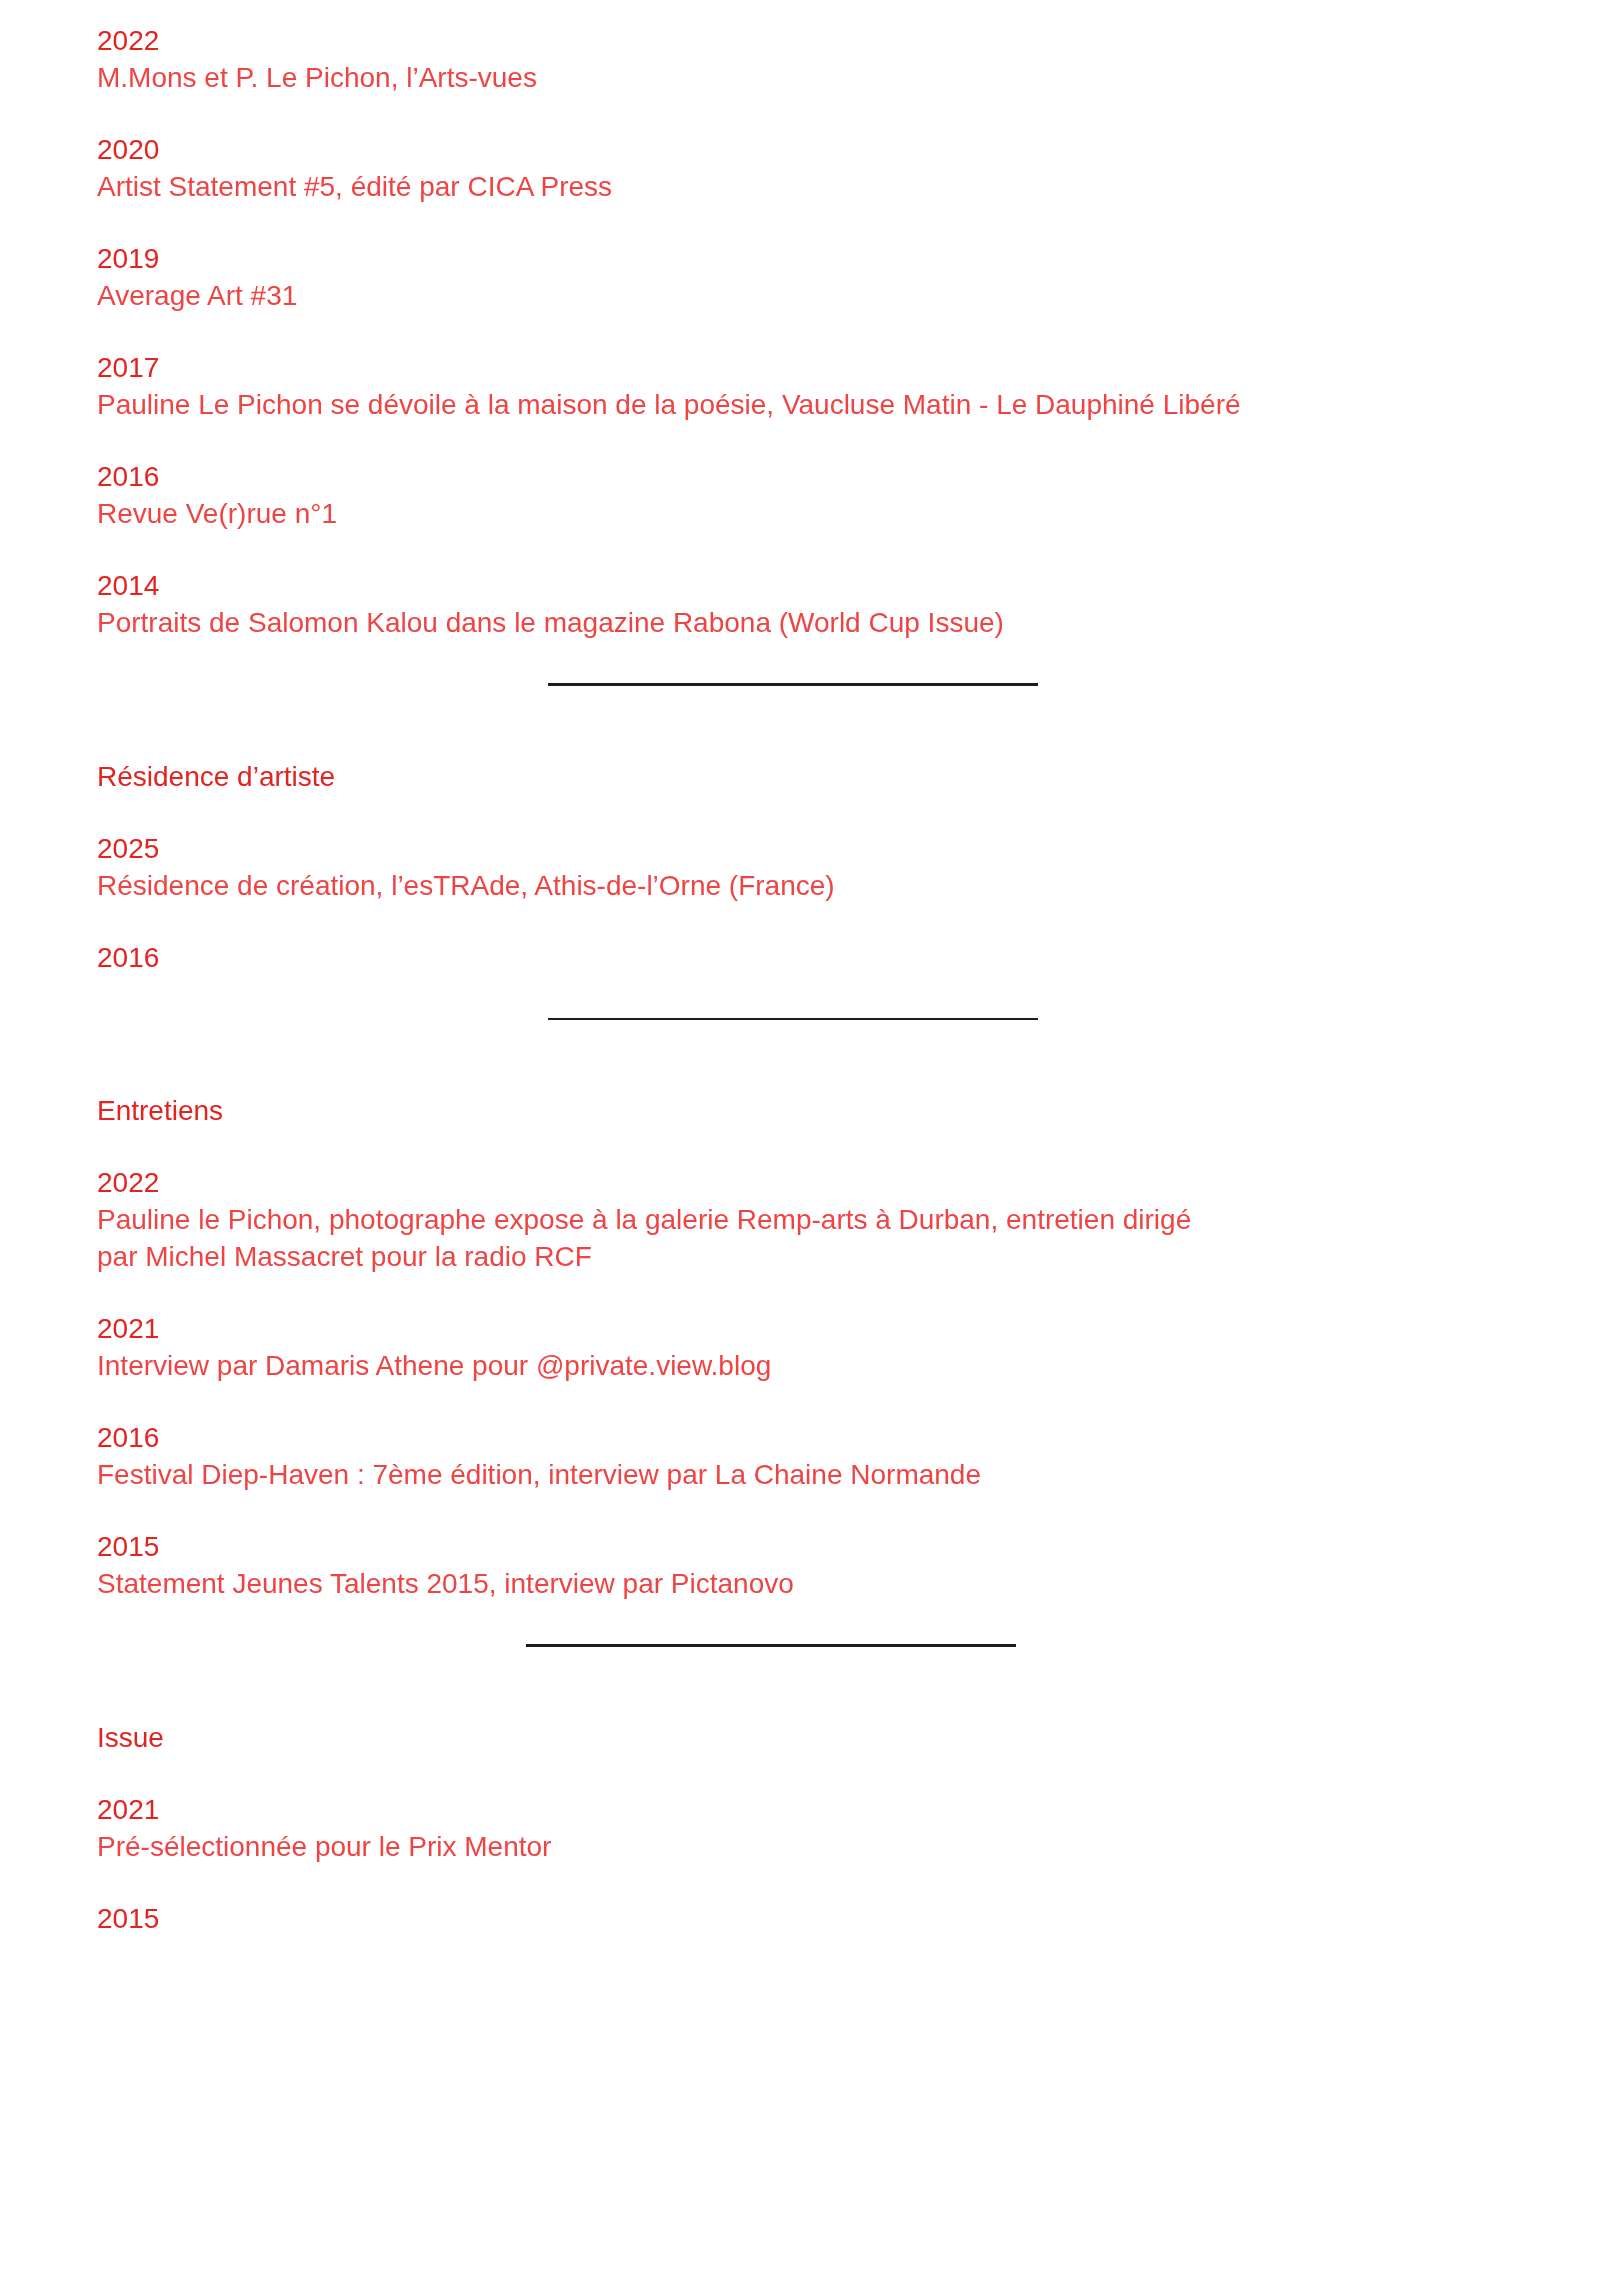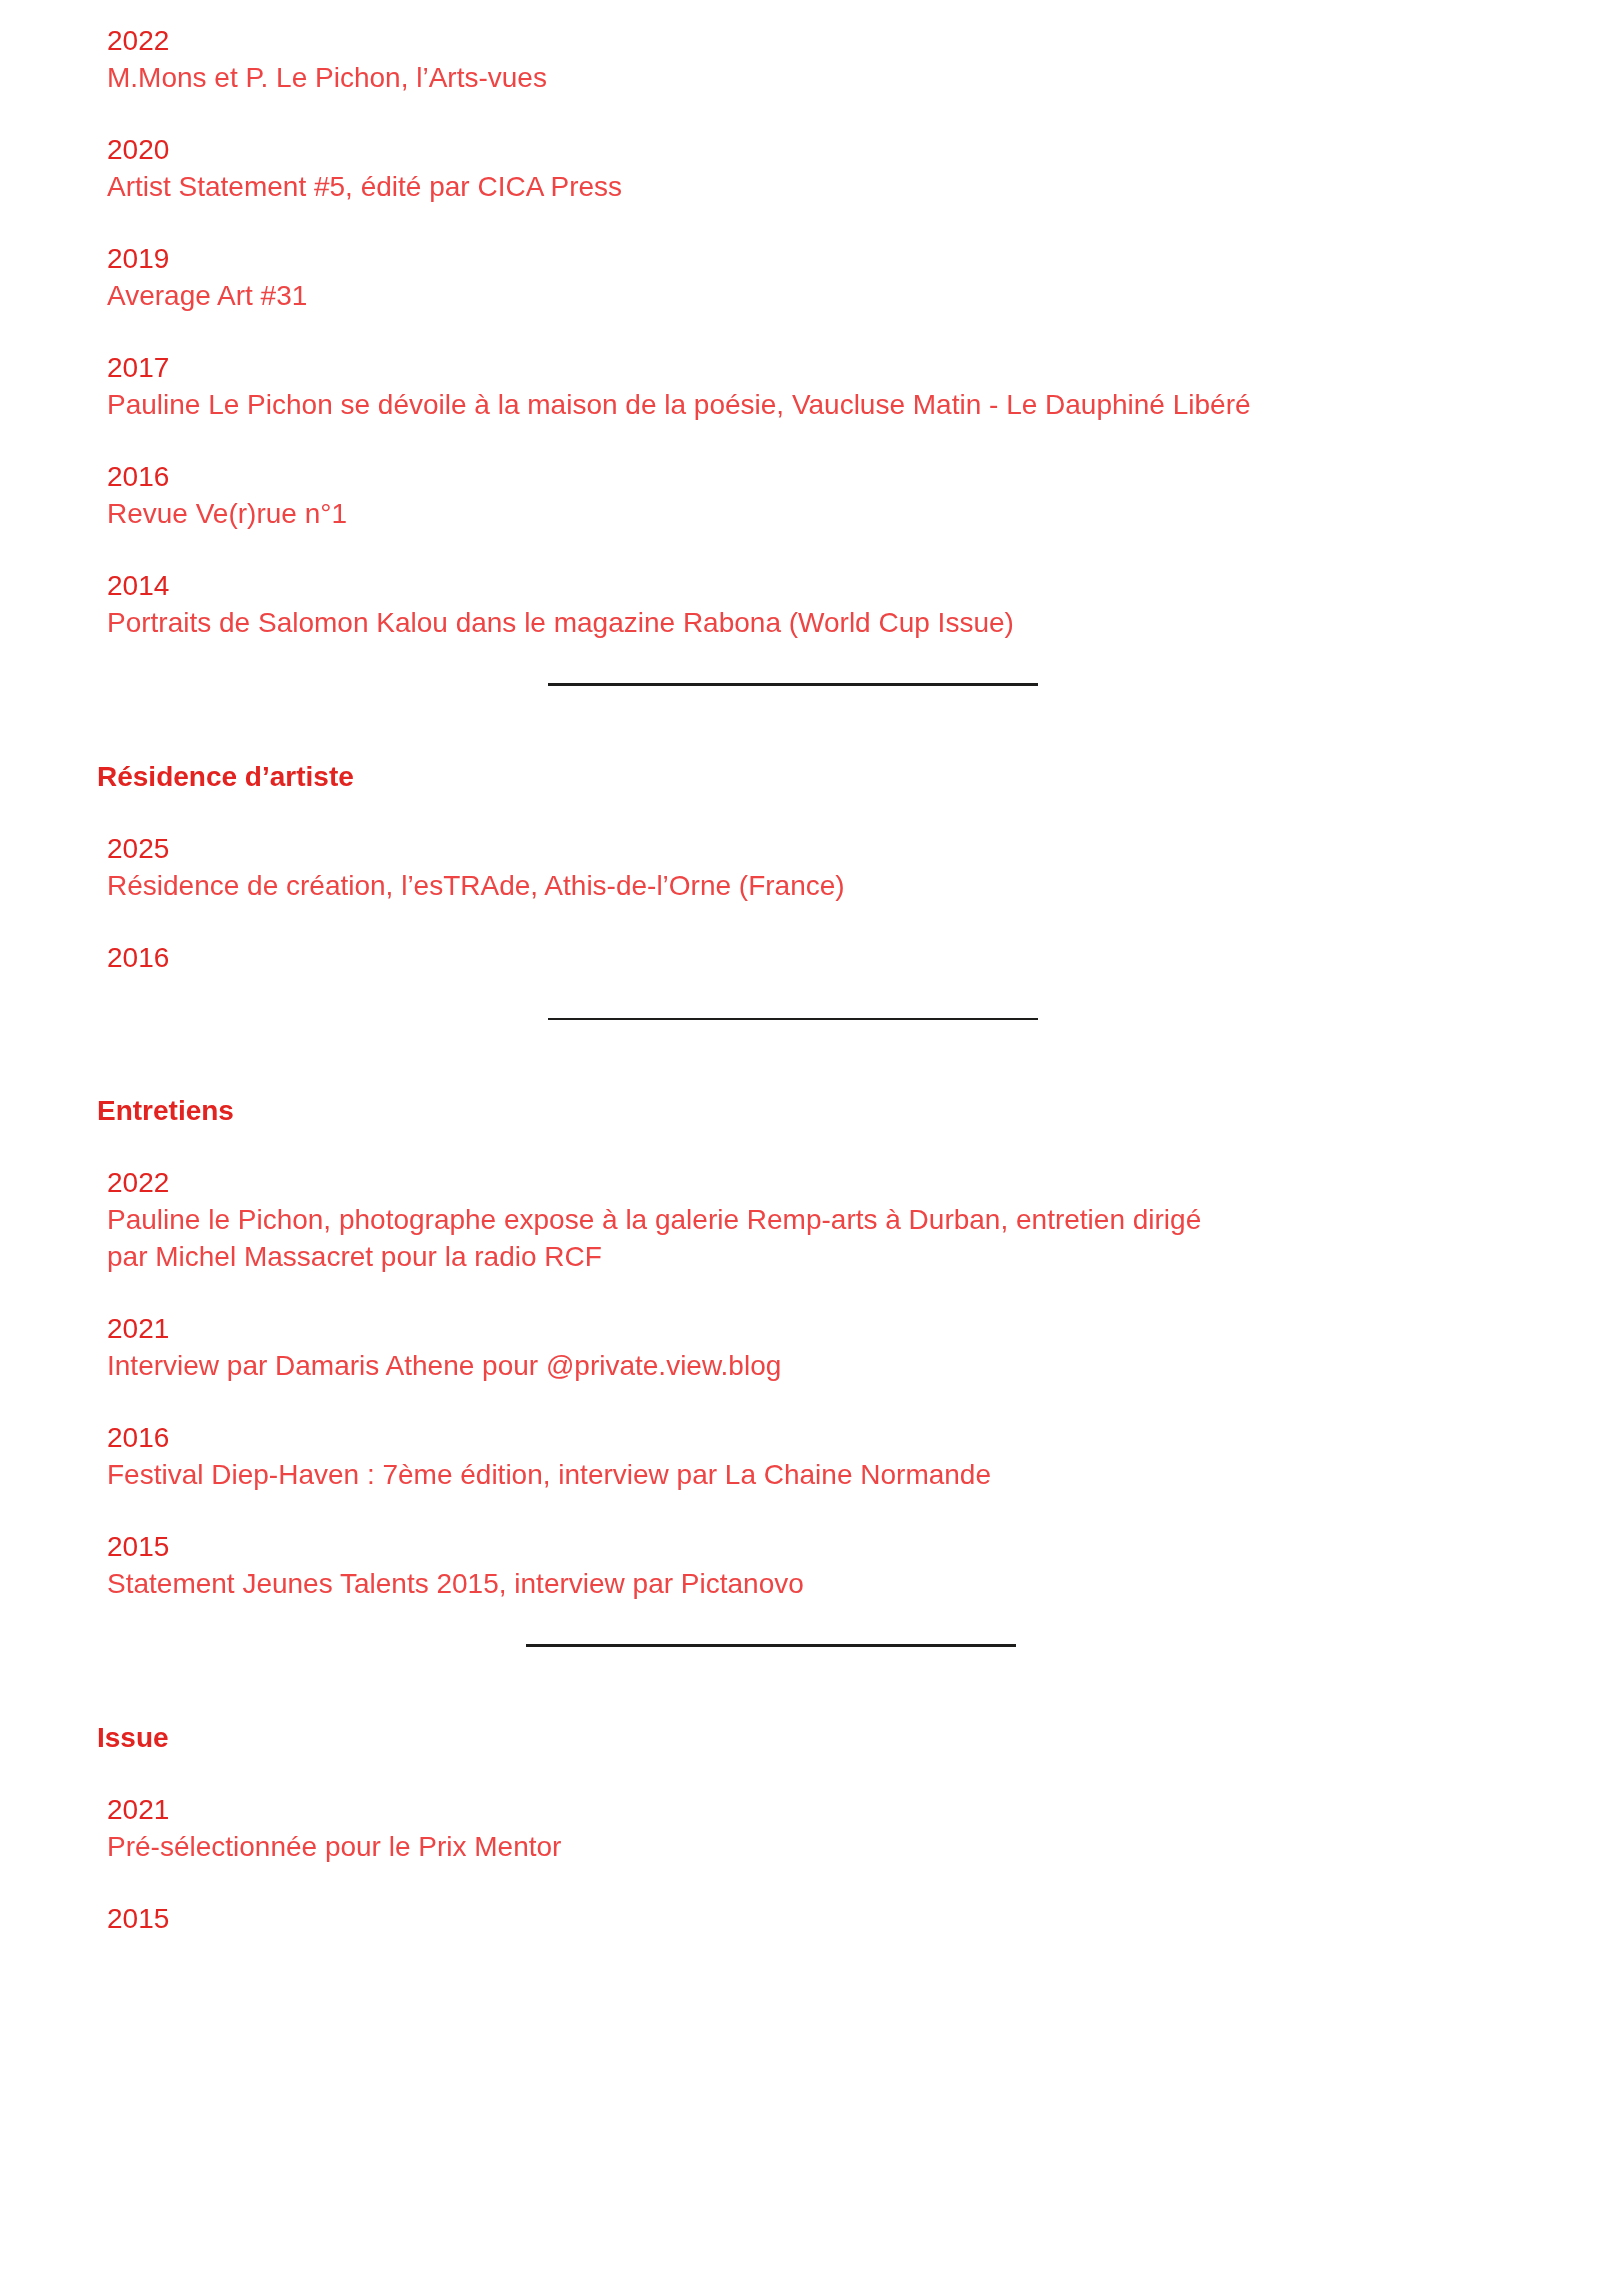--- a/index.html
+++ b/index.html
@@ -17,25 +17,25 @@
     font-size: 28px;
     line-height: 37px;
   }
   .cv-section {
     margin: 0;
   }
   .section-heading {
     margin: 0 0 35px 0;
     font-size: 28px;
     line-height: 37px;
-    font-weight: 700;
+    font-weight: 400;
     color: #e2231f;
   }
   .entry {
-    margin: 0 0 35px 10px;
+    margin: 0 0 35px 0;
   }
   .entry-year {
     color: #e2231f;
   }
   .entry-text {
     color: #ef4444;
     white-space: pre-line;
     max-width: 1395px;
   }
   .divider {

